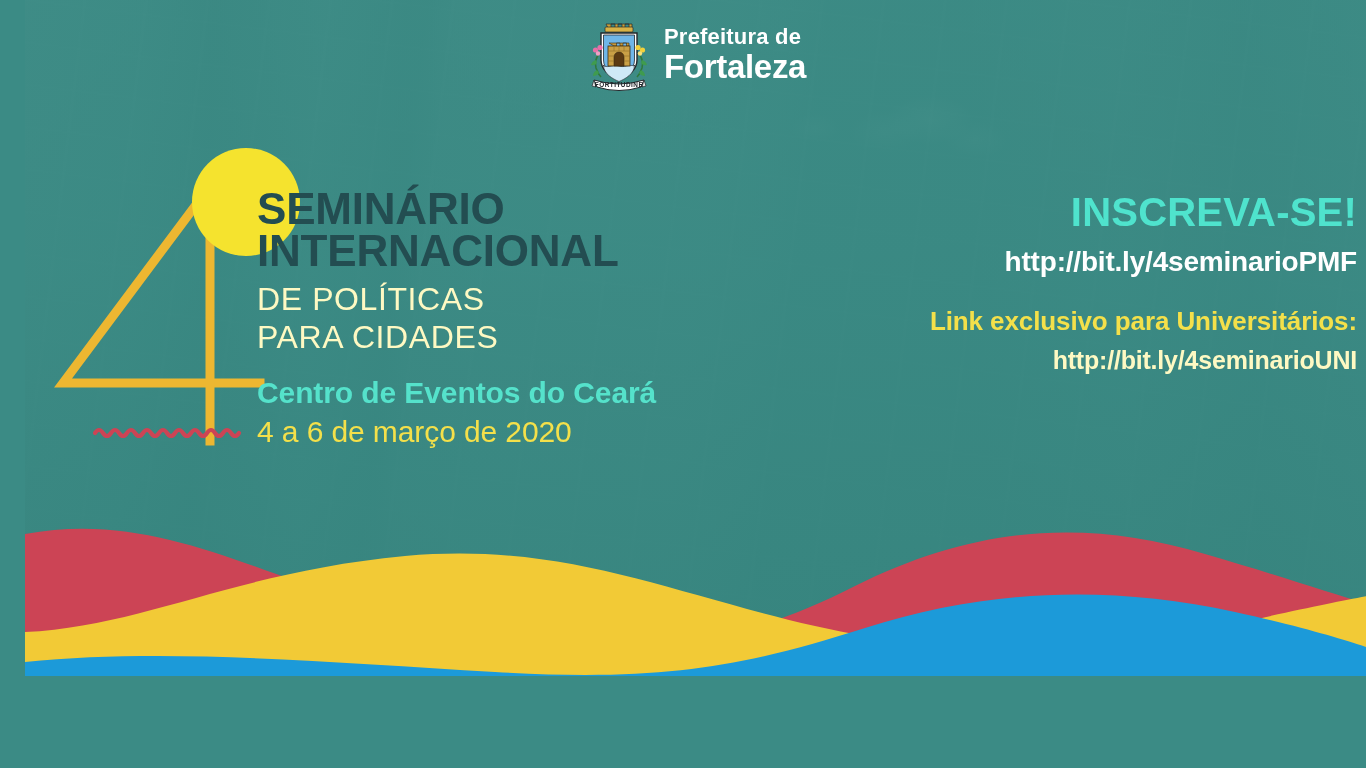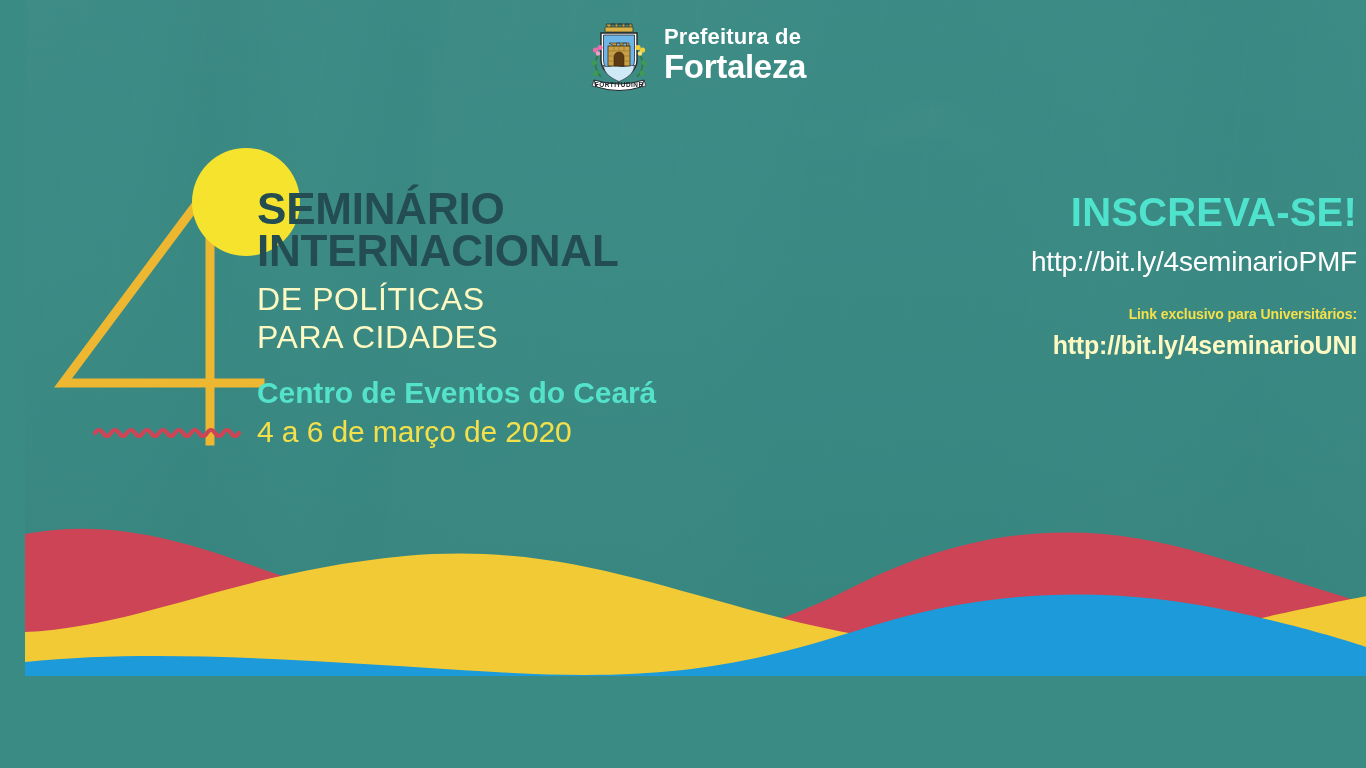--- a/index.html
+++ b/index.html
@@ -122,22 +122,22 @@
     margin-top:5px;
     font-size:30px; font-weight:400; color:#f4e04a; letter-spacing:-0.1px;
   }
 
   
   .right-copy {
     position:absolute; right:34px; top:192px;
     z-index:8; text-align:right; width:480px;
   }
   .r-cta  { font-size:40px; font-weight:800; color:#4fe3cd; letter-spacing:.2px; line-height:1; }
-  .r-url1 { margin-top:14px; font-size:28px; font-weight:400; color:#ffffff; letter-spacing:-.2px; }
-  .r-note { margin-top:28px; font-size:14px; font-weight:700; color:#f4e04a; letter-spacing:-.1px; }
+  .r-url1 { margin-top:14px; font-size:28px; font-weight:700; color:#ffffff; letter-spacing:-.2px; }
+  .r-note { margin-top:28px; font-size:26px; font-weight:700; color:#f4e04a; letter-spacing:-.1px; }
   .r-url2 { margin-top:9px;  font-size:25px; font-weight:700; color:#fef9c3; letter-spacing:-.2px; }
 
   
   .waves {
     position:absolute; left:0; bottom:0;
     width:1366px; height:200px;
     z-index:9; display:block;
   }
 </style>
 </head>

